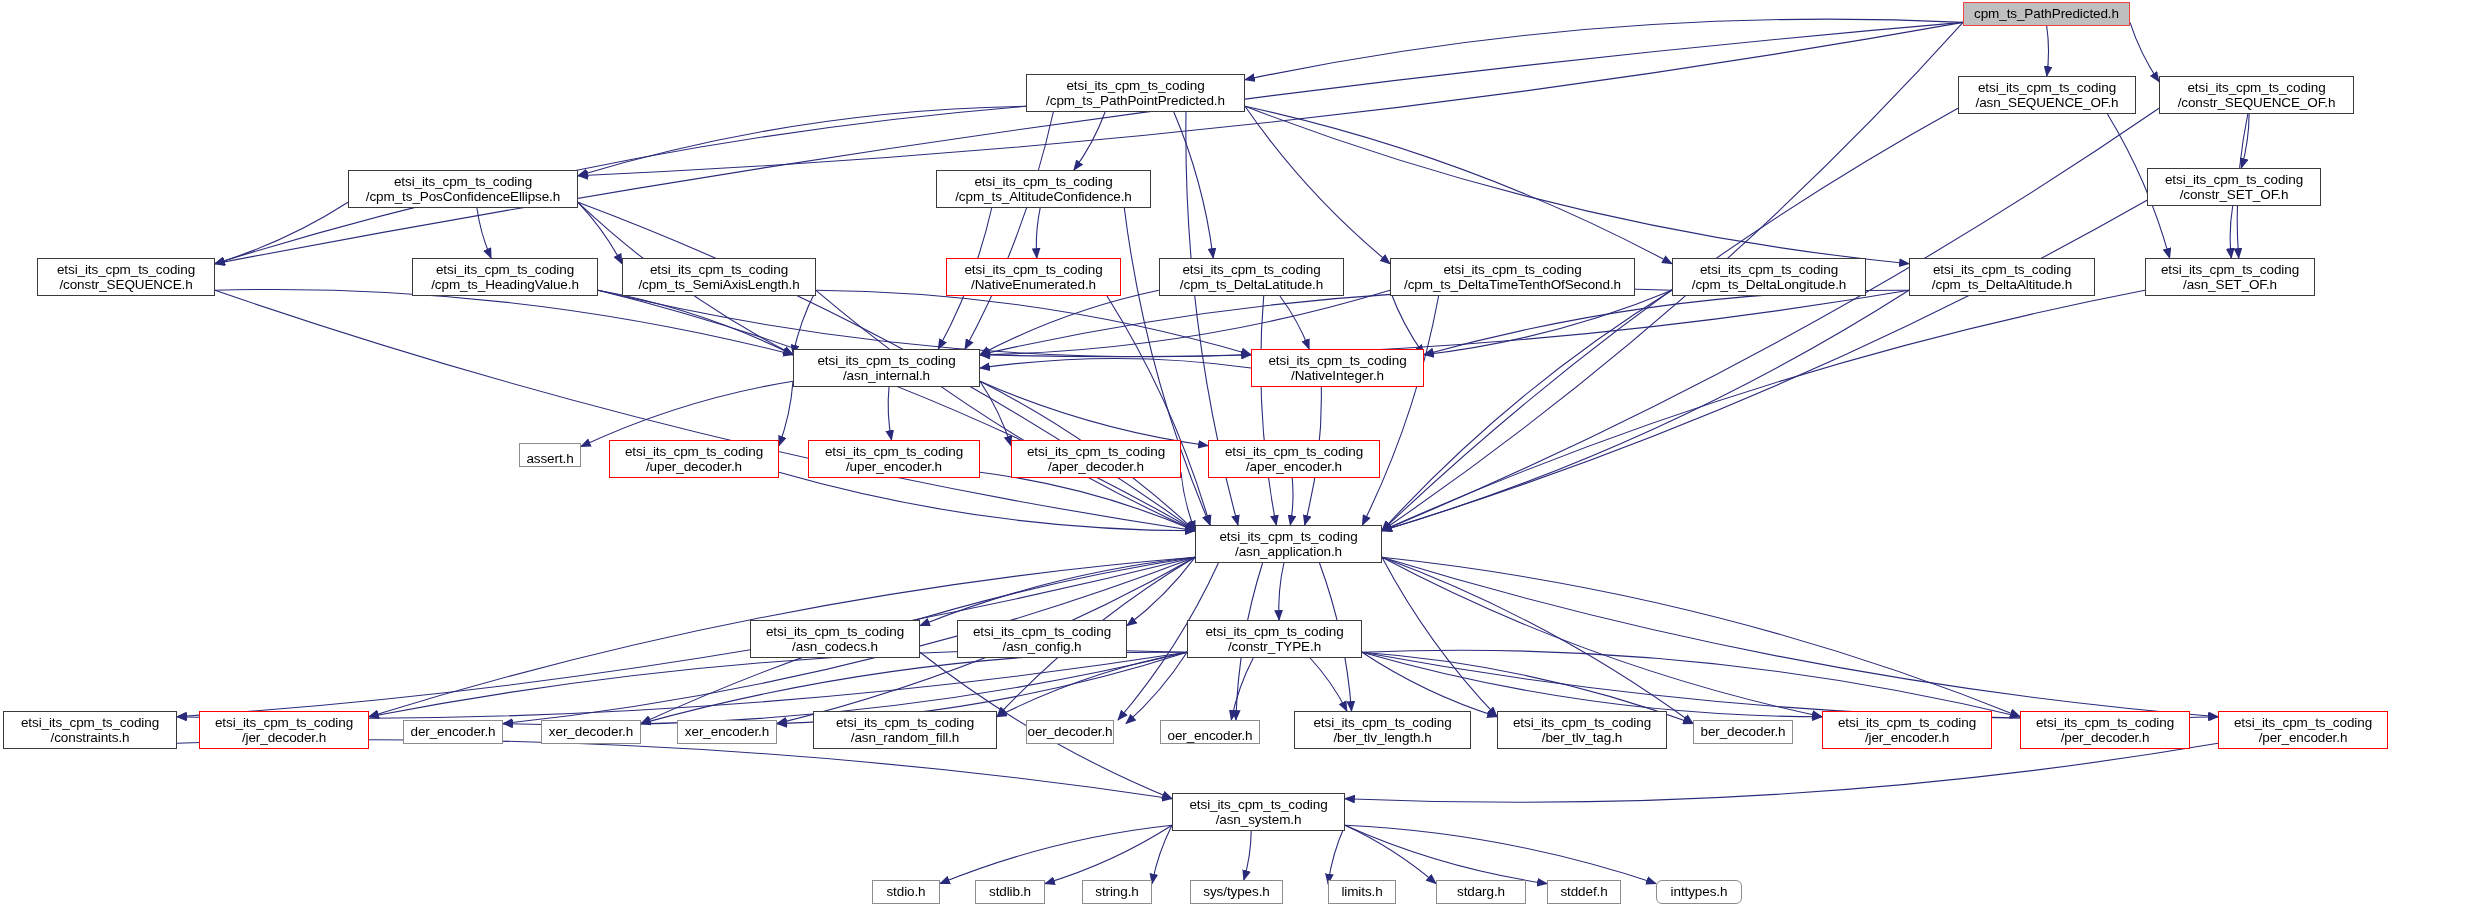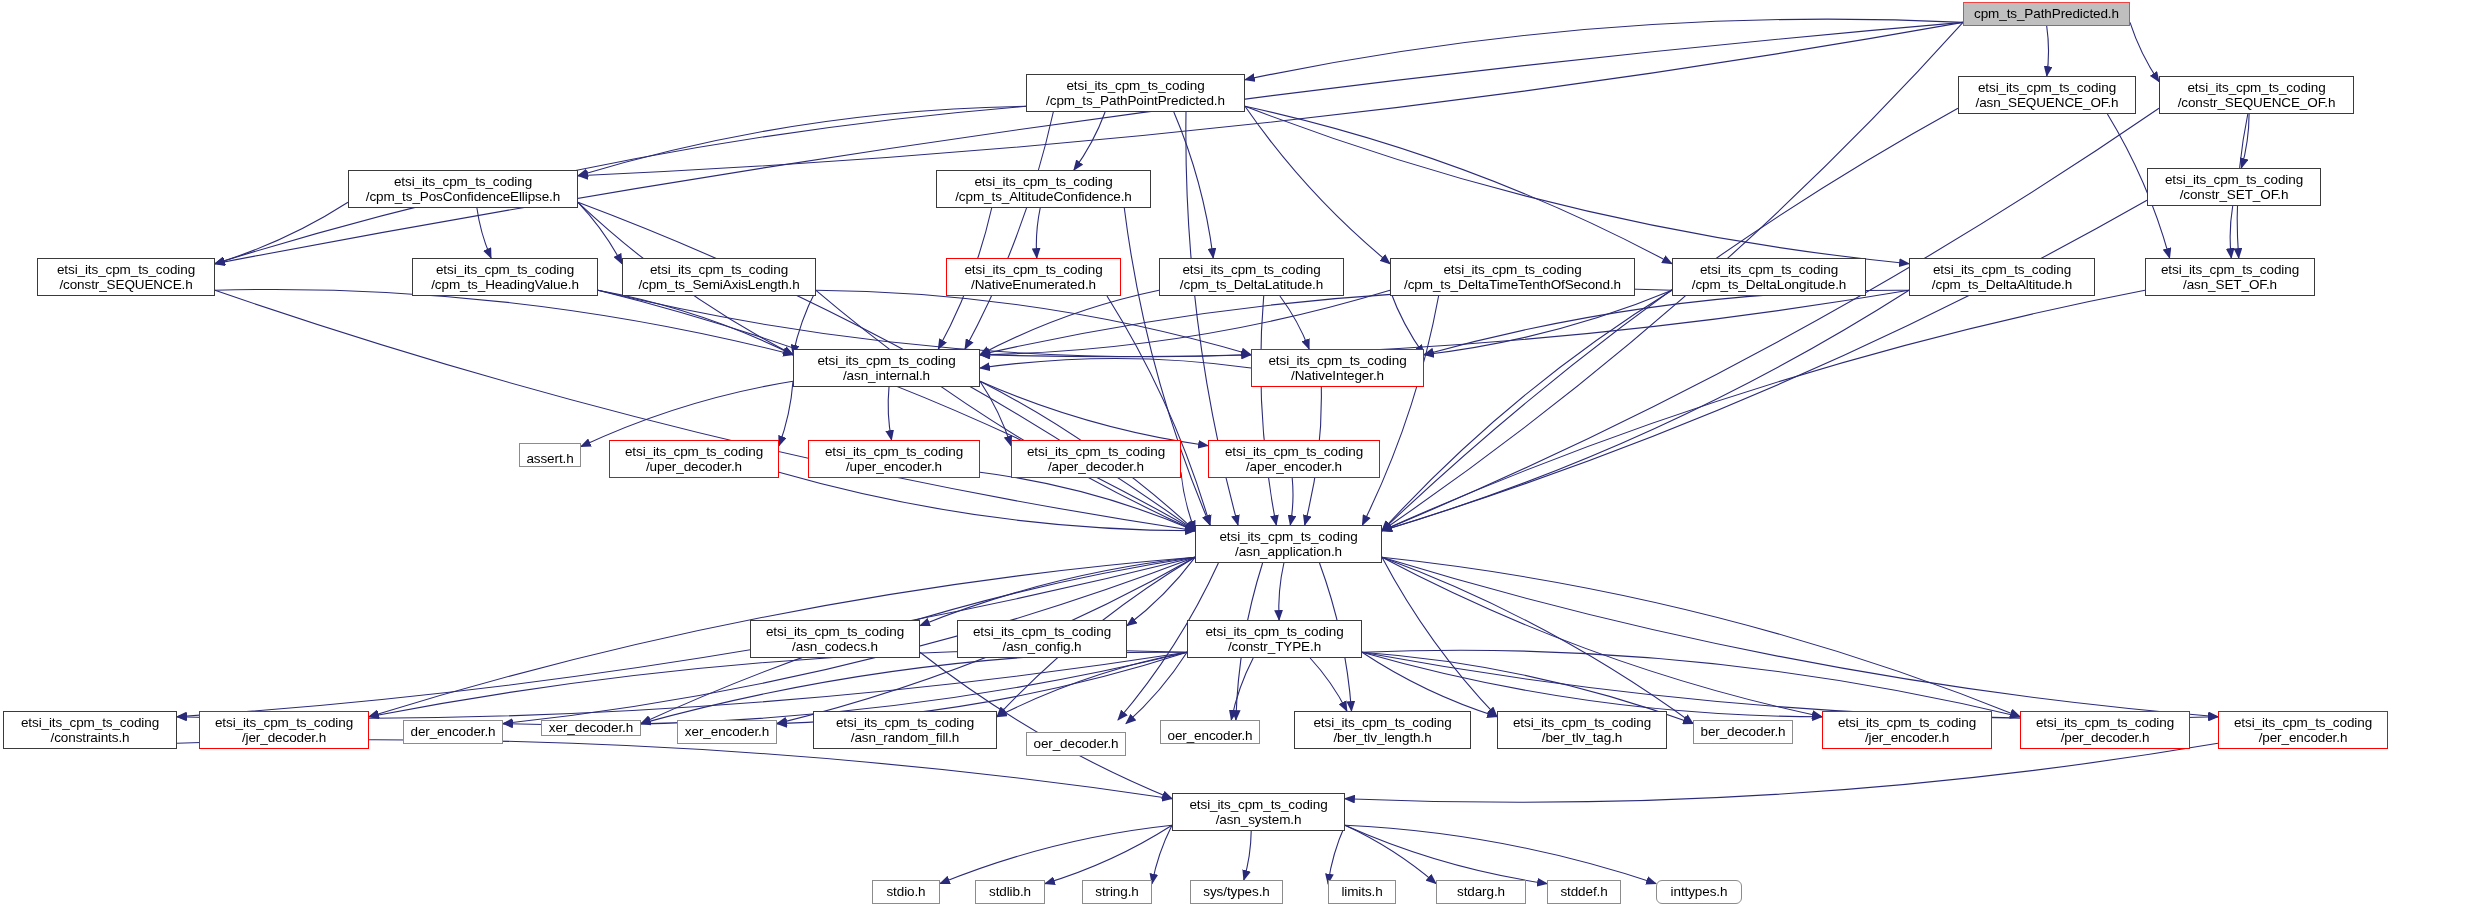--- a/index.html
+++ b/index.html
@@ -266,31 +266,31 @@
         <span class="l1">etsi_its_cpm_ts_coding</span>
         <span class="l2">/constraints.h</span>
       </div>
       <div class="node red" style="left: 199px; top: 711px; width: 170px; height: 38px;">
         <span class="l1">etsi_its_cpm_ts_coding</span>
         <span class="l2">/jer_decoder.h</span>
       </div>
       <div class="node" style="left: 403px; top: 720px; width: 100px; height: 24px;">
         <span class="l1">der_encoder.h</span>
       </div>
-      <div class="node" style="left: 541px; top: 720px; width: 100px; height: 16px;">
+      <div class="node" style="left: 541px; top: 720px; width: 100px; height: 24px;">
         <span class="l1">xer_decoder.h</span>
       </div>
       <div class="node" style="left: 677px; top: 720px; width: 100px; height: 24px;">
         <span class="l1">xer_encoder.h</span>
       </div>
       <div class="node dark" style="left: 813px; top: 711px; width: 184px; height: 38px;">
         <span class="l1">etsi_its_cpm_ts_coding</span>
         <span class="l2">/asn_random_fill.h</span>
       </div>
-      <div class="node" style="left: 1026px; top: 720px; width: 100px; height: 24px; margin-top: 12px;">
+      <div class="node" style="left: 1026px; top: 720px; width: 88px; height: 24px;">
         <span class="l1">oer_decoder.h</span>
       </div>
       <div class="node" style="left: 1160px; top: 720px; width: 100px; height: 24px; justify-content: flex-end;">
         <span class="l1">oer_encoder.h</span>
       </div>
       <div class="node dark" style="left: 1294px; top: 711px; width: 177px; height: 38px;">
         <span class="l1">etsi_its_cpm_ts_coding</span>
         <span class="l2">/ber_tlv_length.h</span>
       </div>
       <div class="node dark" style="left: 1497px; top: 711px; width: 170px; height: 38px;">

